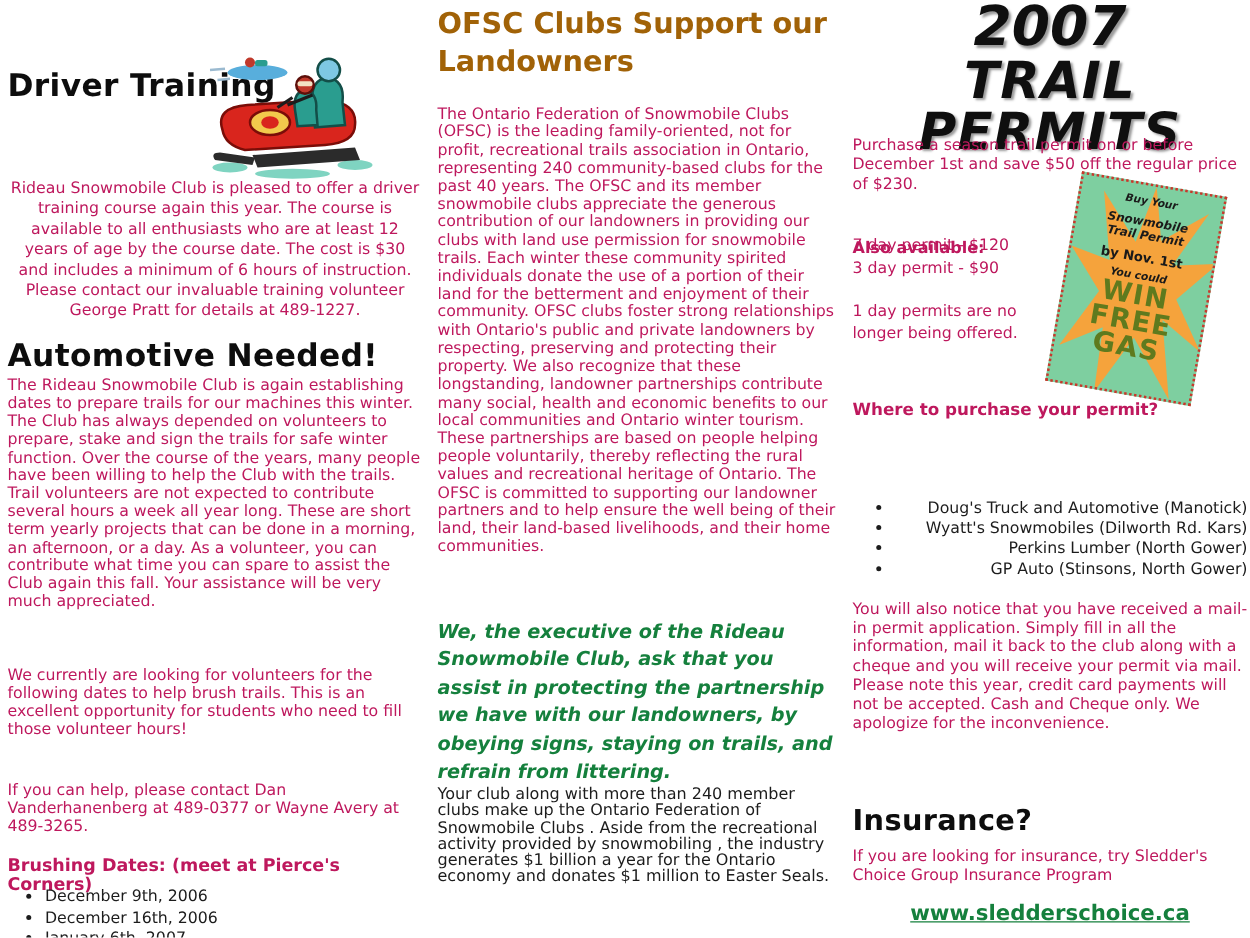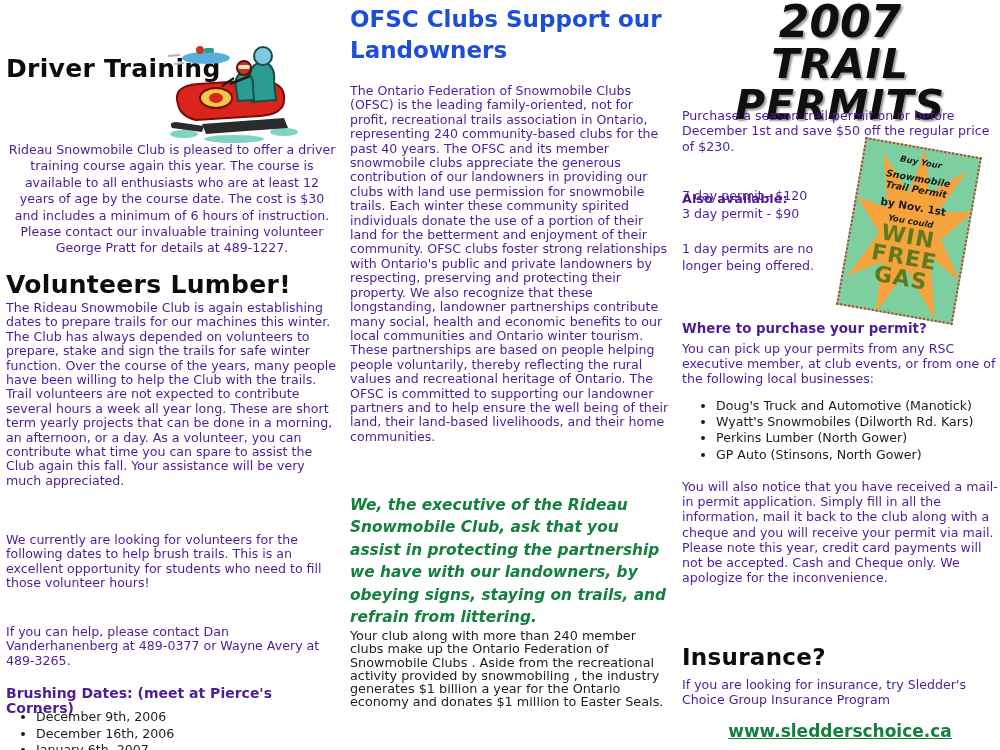--- a/index.html
+++ b/index.html
@@ -15,38 +15,38 @@
   .col { position:absolute; top:0; height:750px; }
   #col1 { left:6px;   width:332px;margin-top:44px; }
   #col2 { left:350px; width:322px; }
   #col3 { left:682px; width:316px; }
   .abs { position:absolute; left:0; right:0; margin:0; }
 
   .h-big {
     font-size:25px; font-weight:800; letter-spacing:0.3px;
     color:#0d0d0d; margin:0;
   }
-  .body-txt { font-size:12.6px; line-height:14.5px; color:#4c1d95; }
+  .body-txt { font-size:12.6px; line-height:14.5px; color:#be185d; }
   .center { text-align:center; }
   .bold { font-weight:700; }
 
   
   #dt-heading { top:10px; }
   #clipart { position:absolute; top:-2px; left:158px; width:142px; height:102px; }
   #dt-intro { top:98px; line-height:16.4px; }
   #vol-heading { top:226px; }
   #vol-p1 { top:257px; line-height:14.4px; }
   #vol-p2 { top:489px; line-height:14.4px; }
   #vol-p3 { top:581px; line-height:14.4px; }
   #brush-heading { top:642px; font-size:14px; }
   #brush-list { top:665px; padding-left:30px; }
   #brush-list li { font-size:12.6px; line-height:16.5px; }
 
   
-  #ofsc-heading { top:4px; font-size:23px; font-weight:800; line-height:31px; color:#1d4ed8; }
+  #ofsc-heading { top:4px; font-size:23px; font-weight:800; line-height:31px; color:#a16207; }
   #ofsc-p1 { top:84px; line-height:14.4px; }
   #pledge {
     top:494px; font-size:15.4px; font-weight:800; font-style:italic;
     line-height:22.4px; color:#15803d;
   }
   #ofsc-p2 { top:629px; font-size:12.8px; line-height:13.3px; }
 
   
   #permits-title {
     top:0; text-align:center; font-style:italic; font-weight:800;
@@ -55,21 +55,21 @@
   #permits-title .t1 { font-size:44px; display:block; }
   #permits-title .t2 { font-size:41px; display:block; letter-spacing:1px; }
   #tp-intro { top:108px; line-height:15.4px; }
   #also-heading { top:172px; font-size:12.8px;margin-top:20px; }
   #permit-7day { top:189px; }
   #permit-3day { top:207px; }
   #oneday { top:240px; width:172px; line-height:17px; }
   #where-heading { top:322px; font-size:13.4px; }
   #where-intro { top:341px; line-height:15.2px; }
   #biz-list { top:398px; padding-left:34px; }
-  #biz-list li { font-size:12.6px; line-height:16.2px; }
+  #biz-list li { font-size:12.6px; line-height:16.2px;text-align:right; }
   #mailin { top:479px; line-height:15.2px; }
   #payment { top:540px; line-height:15.2px; }
   #ins-heading { top:644px; font-size:23px; }
   #ins-text { top:677px; line-height:15.2px; }
   #website {
     top:721px; text-align:center; font-size:17px; font-weight:800;
     text-decoration:underline; color:#15803d;
   }
 
   
@@ -129,21 +129,21 @@
 
       <line x1="70" y1="36" x2="58" y2="44" stroke="#1c1c1c" stroke-width="2.5"></line>
       <line x1="86" y1="34" x2="66" y2="42" stroke="#1c1c1c" stroke-width="2.5"></line>
 
       <path d="M8,86 Q4,80 12,80 L40,84 L38,90 Z" fill="#2b2b2b"></path>
     </svg>
   </div>
 
   <p class="abs body-txt center" id="dt-intro">Rideau Snowmobile Club is pleased to offer a driver training course again this year.  The course is available to all enthusiasts who are at least 12 years of age by the course date.  The cost is $30 and includes a minimum of 6 hours of instruction. Please contact our invaluable training volunteer George Pratt for details at 489-1227.</p>
 
-  <h2 class="abs h-big" id="vol-heading">Volunteers Lumber!</h2>
+  <h2 class="abs h-big" id="vol-heading">Automotive Needed!</h2>
 
   <p class="abs body-txt" id="vol-p1">The Rideau Snowmobile Club is again establishing dates to prepare trails for our machines this winter.  The Club has always depended on volunteers to prepare, stake and sign the trails for safe winter function.  Over the course of the years, many people have been willing to help the Club with the trails. Trail volunteers are not expected to contribute several hours a week all year long.  These are short term yearly projects that can be done in a morning, an afternoon, or a day. As a volunteer, you can contribute what time you can spare to assist the Club again this fall.  Your assistance will be very much appreciated.</p>
 
   <p class="abs body-txt" id="vol-p2">We currently are looking for volunteers for the following dates to help brush trails.   This is an excellent opportunity for students who need to fill those volunteer hours!</p>
 
   <p class="abs body-txt" id="vol-p3">If you can help, please contact Dan Vanderhanenberg at 489-0377 or Wayne Avery at 489-3265.</p>
 
   <p class="abs body-txt bold" id="brush-heading">Brushing Dates:  (meet at Pierce's Corners)</p>
 
   <ul class="abs" id="brush-list">
@@ -192,21 +192,20 @@
       <span class="stk-nov">by Nov. 1st</span>
       <span class="stk-could">You could</span>
       <span class="stk-big">WIN</span>
       <span class="stk-big">FREE</span>
       <span class="stk-big">GAS</span>
     </div>
   </div>
 
   <p class="abs body-txt bold" id="where-heading">Where to purchase your permit?</p>
 
-  <p class="abs body-txt" id="where-intro">You can pick up your permits from any RSC executive member, at club events, or from one of the following local businesses:</p>
 
   <ul class="abs" id="biz-list">
     <li>Doug's Truck and Automotive (Manotick)</li>
     <li>Wyatt's Snowmobiles (Dilworth Rd. Kars)</li>
     <li>Perkins Lumber (North Gower)</li>
     <li>GP Auto (Stinsons, North Gower)</li>
   </ul>
 
   <p class="abs body-txt" id="mailin">You will also notice that you have received a mail-in permit application.  Simply fill in all the information, mail it back to the club along with a cheque and you will receive your permit via mail.</p>
 

